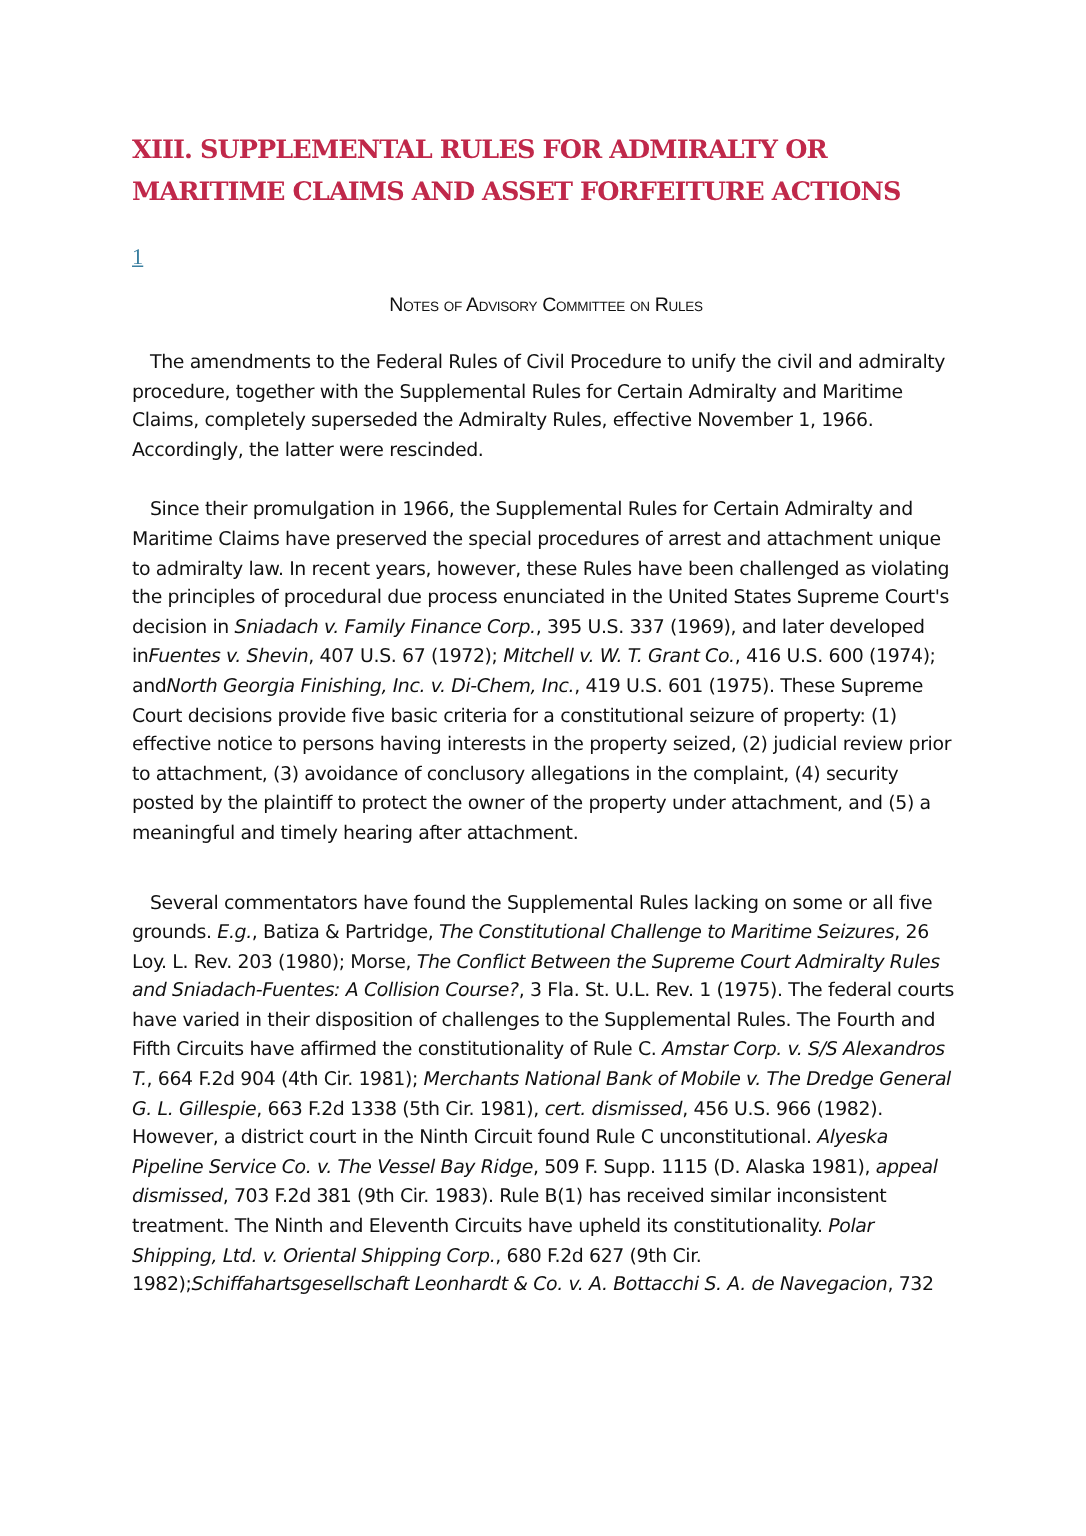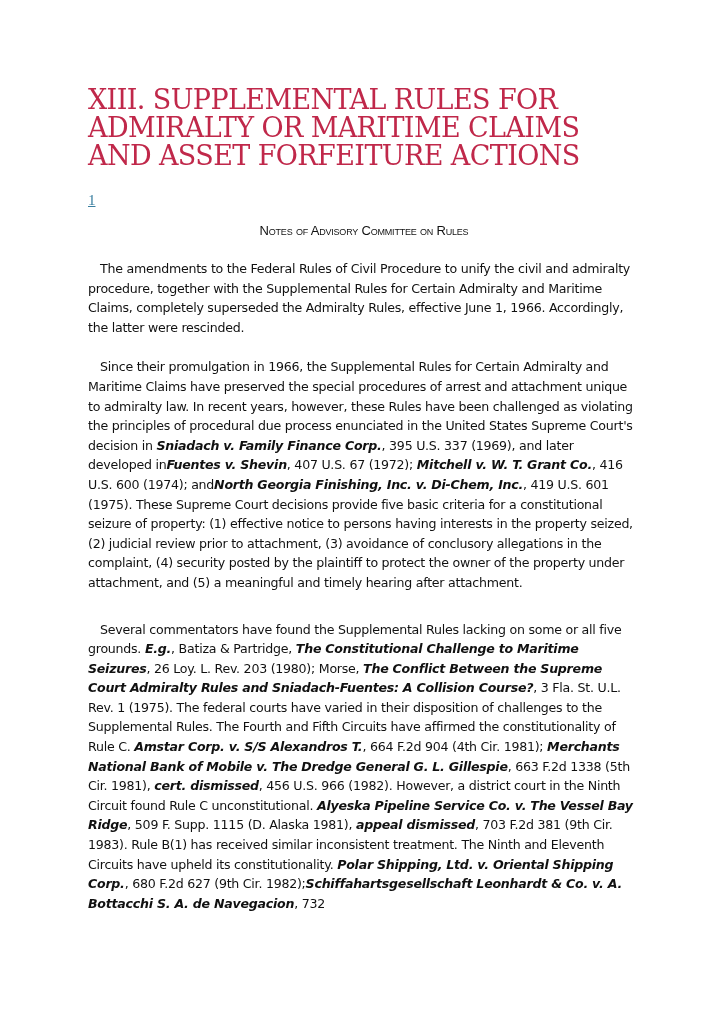--- a/index.html
+++ b/index.html
@@ -1,47 +1,47 @@
 <!DOCTYPE html>
 <html><head>
 <meta charset="utf-8">
 <style>
   html, body { margin: 0; padding: 0; background: #ffffff; }
   body { width: 724px; height: 1024px; overflow: hidden; position: relative; }
   .page { position: absolute; left: 88px; top: 86px; width: 552px; }
   .title {
     font-family: "DejaVu Serif", "Liberation Serif", serif;
-    font-size: 27px; line-height: 28px; color: #c0284a;
-    margin: 0; font-weight: normal; letter-spacing: -0.6px;
+    font-size: 17px; line-height: 28px; color: #c0284a;
+    margin: 0; font-weight: bold; letter-spacing: -0.6px;
   }
   .footnote-link {
     display: inline-block; margin-top: 22px;
     font-family: "Liberation Serif", serif; font-size: 15px; color: #3a7fa0;
     text-decoration: underline;
   }
   .heading {
     text-align: center; font-family: "Liberation Sans", sans-serif;
     font-size: 13px; color: #111; margin: 14px 0 0 0; letter-spacing: -0.2px;
     font-variant: small-caps;
   }
   .para {
     font-family: "DejaVu Sans", sans-serif; font-size: 12.6px; line-height: 19.6px;
     color: #111; margin: 0; letter-spacing: -0.25px; text-indent: 12px;
   }
-  .para i { font-style: italic; font-weight: bold; }
+  .para i { font-style: italic; font-weight: normal; }
   .p1 { margin-top: 21px; }
   .h2 { margin-top: 24px; }
   .p2 { margin-top: 20px; }
   .p3 { margin-top: 27px; }
 </style>
 </head>
 <body>
 
 <div class="page">
   <h1 class="title">XIII. SUPPLEMENTAL RULES FOR ADMIRALTY OR MARITIME CLAIMS AND ASSET FORFEITURE ACTIONS</h1>
   <a class="footnote-link">1</a>
 
   <div class="heading">Notes of Advisory Committee on Rules</div>
-  <p class="para p1"><span>The amendments to the Federal Rules of Civil Procedure to unify the civil and admiralty procedure, together with the Supplemental Rules for Certain Admiralty and Maritime Claims, completely superseded the Admiralty Rules, effective June 1, 1966. Accordingly, the latter were rescinded.</span></p>
+  <p class="para p1"><span>The amendments to the Federal Rules of Civil Procedure to unify the civil and admiralty procedure, together with the Supplemental Rules for Certain Admiralty and Maritime Claims, completely superseded the Admiralty Rules, effective November 1, 1966. Accordingly, the latter were rescinded.</span></p>
 
   <p class="para p2"><span>Since their promulgation in 1966, the Supplemental Rules for Certain Admiralty and Maritime Claims have preserved the special procedures of arrest and attachment unique to admiralty law. In recent years, however, these Rules have been challenged as violating the principles of procedural due process enunciated in the United States Supreme Court's decision in </span><i>Sniadach v. Family Finance Corp.</i><span>, 395 U.S. 337 (1969), and later developed in</span><i>Fuentes v. Shevin</i><span>, 407 U.S. 67 (1972); </span><i>Mitchell v. W. T. Grant Co.</i><span>, 416 U.S. 600 (1974); and</span><i>North Georgia Finishing, Inc. v. Di-Chem, Inc.</i><span>, 419 U.S. 601 (1975). These Supreme Court decisions provide five basic criteria for a constitutional seizure of property: (1) effective notice to persons having interests in the property seized, (2) judicial review prior to attachment, (3) avoidance of conclusory allegations in the complaint, (4) security posted by the plaintiff to protect the owner of the property under attachment, and (5) a meaningful and timely hearing after attachment.</span></p>
   <p class="para p3"><span>Several commentators have found the Supplemental Rules lacking on some or all five grounds. </span><i>E.g.</i><span>, Batiza &amp; Partridge, </span><i>The Constitutional Challenge to Maritime Seizures</i><span>, 26 Loy. L. Rev. 203 (1980); Morse, </span><i>The Conflict Between the Supreme Court Admiralty Rules and Sniadach-Fuentes: A Collision Course?</i><span>, 3 Fla. St. U.L. Rev. 1 (1975). The federal courts have varied in their disposition of challenges to the Supplemental Rules. The Fourth and Fifth Circuits have affirmed the constitutionality of Rule C. </span><i>Amstar Corp. v. S/S Alexandros T.</i><span>, 664 F.2d 904 (4th Cir. 1981); </span><i>Merchants National Bank of Mobile v. The Dredge General G. L. Gillespie</i><span>, 663 F.2d 1338 (5th Cir. 1981), </span><i>cert. dismissed</i><span>, 456 U.S. 966 (1982). However, a district court in the Ninth Circuit found Rule C unconstitutional. </span><i>Alyeska Pipeline Service Co. v. The Vessel Bay Ridge</i><span>, 509 F. Supp. 1115 (D. Alaska 1981), </span><i>appeal dismissed</i><span>, 703 F.2d 381 (9th Cir. 1983). Rule B(1) has received similar inconsistent treatment. The Ninth and Eleventh Circuits have upheld its constitutionality. </span><i>Polar Shipping, Ltd. v. Oriental Shipping Corp.</i><span>, 680 F.2d 627 (9th Cir. 1982);</span><i>Schiffahartsgesellschaft Leonhardt &amp; Co. v. A. Bottacchi S. A. de Navegacion</i><span>, 732</span></p>
 </div>
 
 </body></html>

